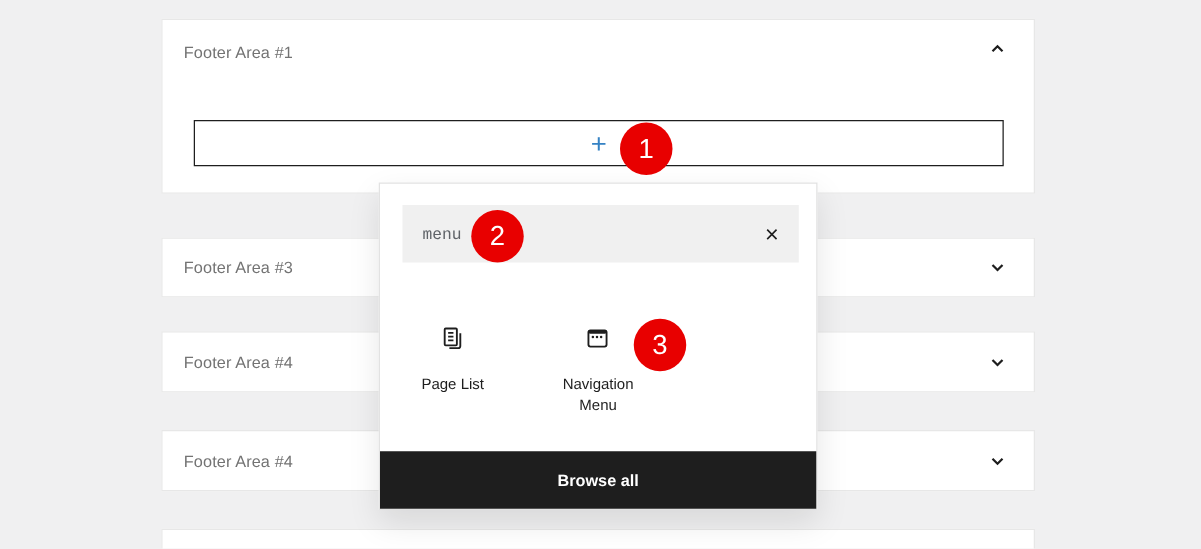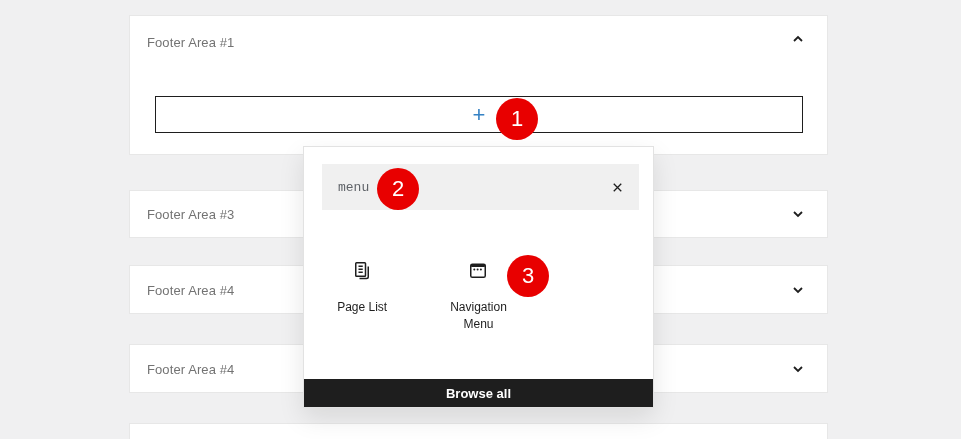--- a/index.html
+++ b/index.html
@@ -151,21 +151,21 @@
     color: #1e1e1e;
     text-align: center;
     max-width: 84px;
   }
 
   .browse-all {
     position: absolute;
     left: 0;
     bottom: 0;
     width: 100%;
-    height: 28px;
+    height: 46px;
     background: #1e1e1e;
     color: #ffffff;
     font-size: 13px;
     font-weight: 600;
     display: flex;
     align-items: center;
     justify-content: center;
     border: none;
     cursor: pointer;
     font-family: "Liberation Sans", sans-serif;

